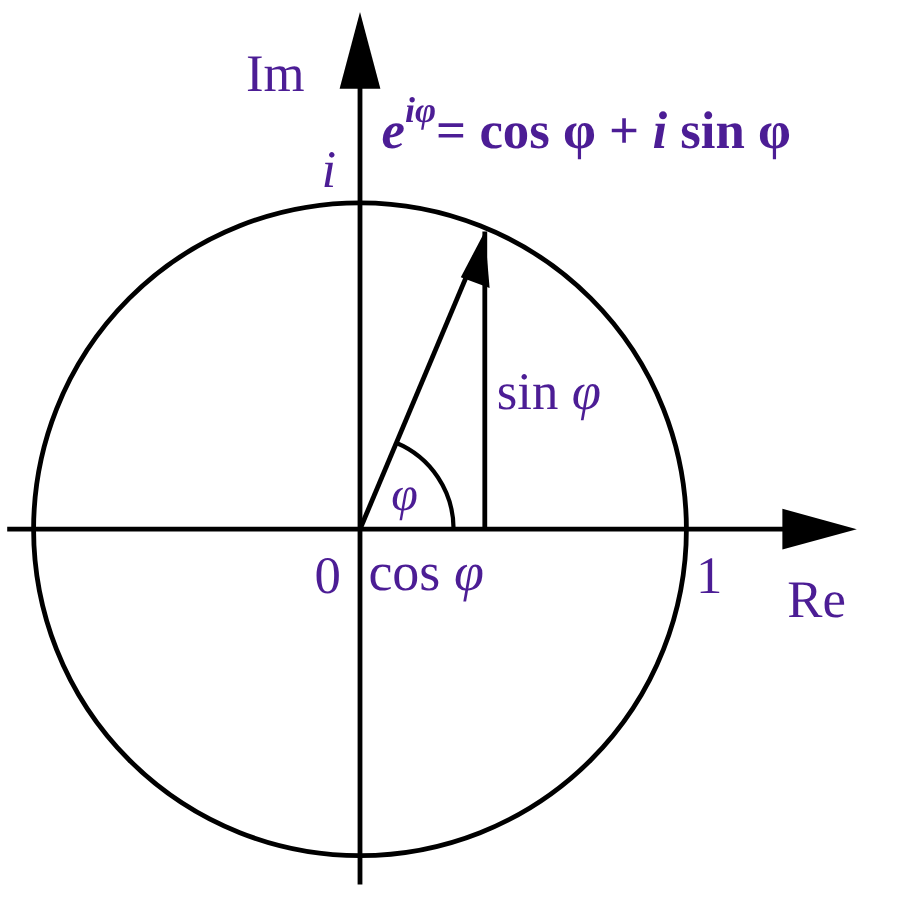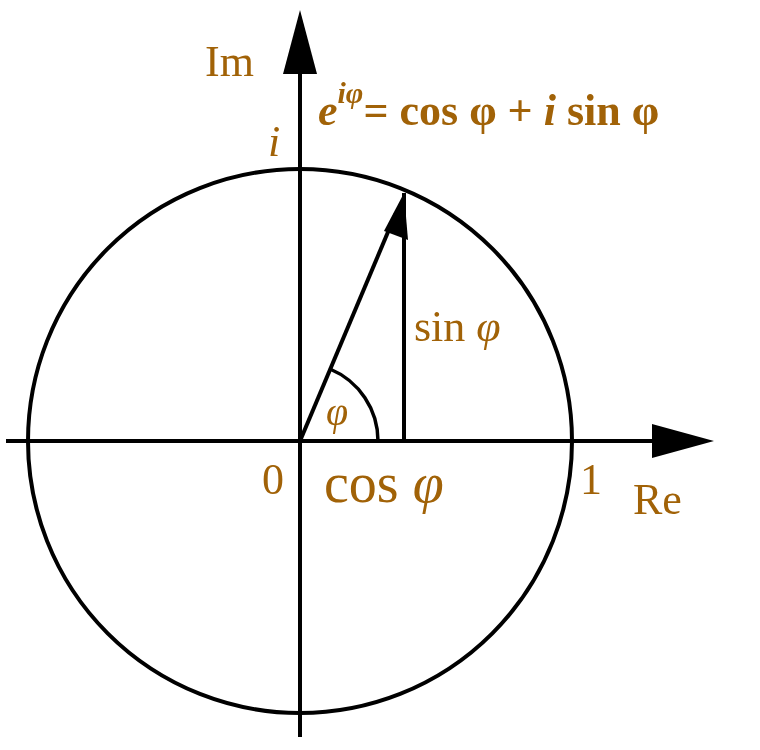--- a/index.html
+++ b/index.html
@@ -1,18 +1,18 @@
 <!DOCTYPE html>
 <html><head>
 <meta charset="utf-8">
 <style>
   html, body { margin:0; padding:0; background:#ffffff; }
   body { width:760px; height:750px; position:relative; overflow:hidden; }
   svg { position:absolute; left:0; top:0; }
-  .lbl { position:absolute; font-family:"Liberation Serif", "DejaVu Serif", serif; color:#a16207; white-space:nowrap; line-height:1; }
+  .lbl { position:absolute; font-family:"Liberation Serif", "DejaVu Serif", serif; color:#4c1d95; white-space:nowrap; line-height:1; }
   .it { font-style:italic; }
 </style>
 </head>
 <body>
 
 <svg width="760" height="750" viewBox="0 0 760 750">
 
   <circle cx="300" cy="441" r="272" fill="none" stroke="#000" stroke-width="4"></circle>
 
   <line x1="6" y1="441" x2="662" y2="441" stroke="#000" stroke-width="4"></line>
@@ -23,31 +23,31 @@
 
   <line x1="404" y1="441" x2="404" y2="193" stroke="#000" stroke-width="4"></line>
 
   <line x1="300" y1="441" x2="396" y2="213" stroke="#000" stroke-width="4"></line>
   <polygon points="404,193 408,240 384,231" fill="#000"></polygon>
 
   <path d="M 378 441 A 78 78 0 0 0 330 369" fill="none" stroke="#000" stroke-width="3.5"></path>
 </svg>
 
 <div class="lbl" style="left:205px;top:40px;font-size:44px;">Im</div>
-<div class="lbl" style="left:633px;top:478px;font-size:44px;">Re</div>
+<div class="lbl" style="left:656px;top:478px;font-size:44px;">Re</div>
 
 <div class="lbl it" style="left:268px;top:120px;font-size:44px;">i</div>
 <div class="lbl" style="left:262px;top:458px;font-size:44px;">0</div>
 <div class="lbl" style="left:580px;top:458px;font-size:44px;">1</div>
 
 <div class="lbl" style="left:318px;top:84px;font-size:44px;font-weight:bold;">
   <span class="it">e</span><sup class="it" style="font-size:30px;position:relative;top:-6px;">iφ</sup><span>= cos φ + </span><span class="it">i</span><span> sin φ</span>
 </div>
 
 <div class="lbl" style="left:414px;top:305px;font-size:44px;">
   <span>sin </span><span class="it">φ</span>
 </div>
 
-<div class="lbl" style="left:324px;top:455px;font-size:56px;">
+<div class="lbl" style="left:307px;top:455px;font-size:45px;">
   <span>cos </span><span class="it">φ</span>
 </div>
 
 <div class="lbl it" style="left:326px;top:392px;font-size:40px;">φ</div>
 
 </body></html>

